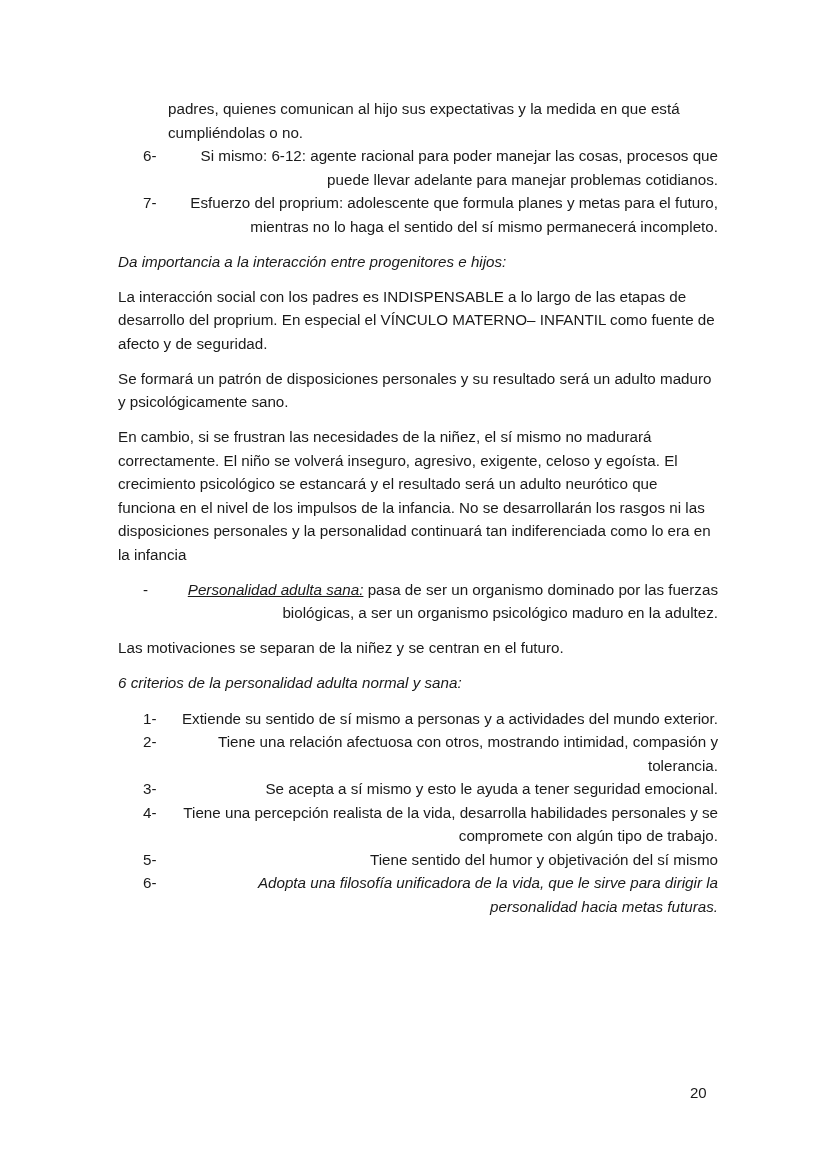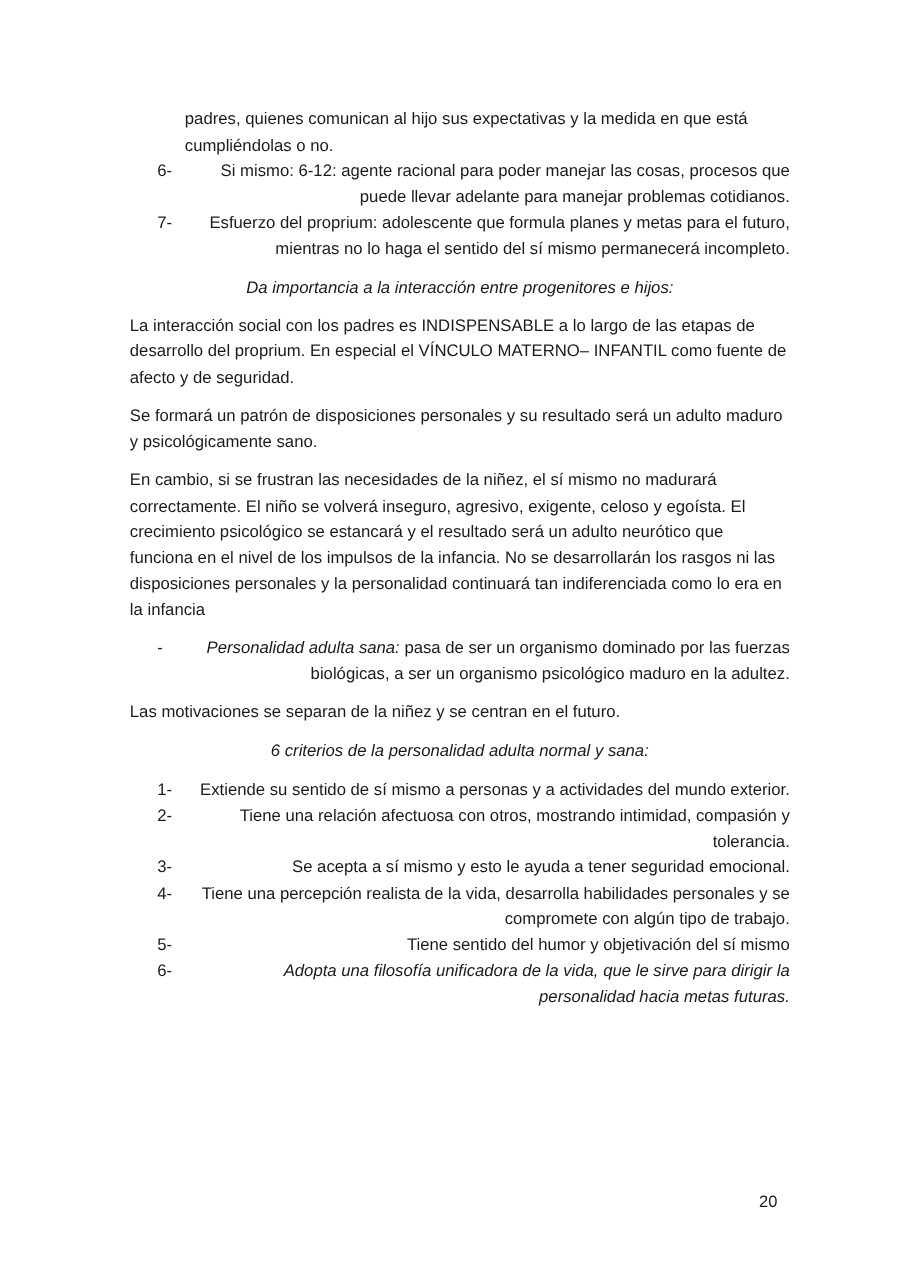--- a/index.html
+++ b/index.html
@@ -19,21 +19,21 @@
     }
     .page {
       position: absolute;
       left: 118px;
       top: 97px;
       width: 600px;
     }
     p {
       margin: 0 0 11.5px 0;
     }
-    .italic { font-style: italic; text-align: center; }
+    .italic { font-style: italic; }
     .list-item {
       display: flex;
       margin: 0;
     }
     .list-num {
       width: 25px;
       margin-left: 25px;
       flex: 0 0 25px;
     }
     .list-text {
@@ -46,20 +46,21 @@
     .dash-item {
       display: flex;
       margin: 0 0 11.5px 0;
     }
     .dash-mark {
       flex: 0 0 25px;
       margin-left: 25px;
     }
     .underline-italic {
       font-style: italic;
+      text-decoration: underline;
     }
     .page-number {
       position: absolute;
       left: 690px;
       top: 1081px;
       font-size: 15px;
     }
     .list-block { margin-bottom: 11.5px; }
     .crit-block { margin-top: 12px; }
   </style>

